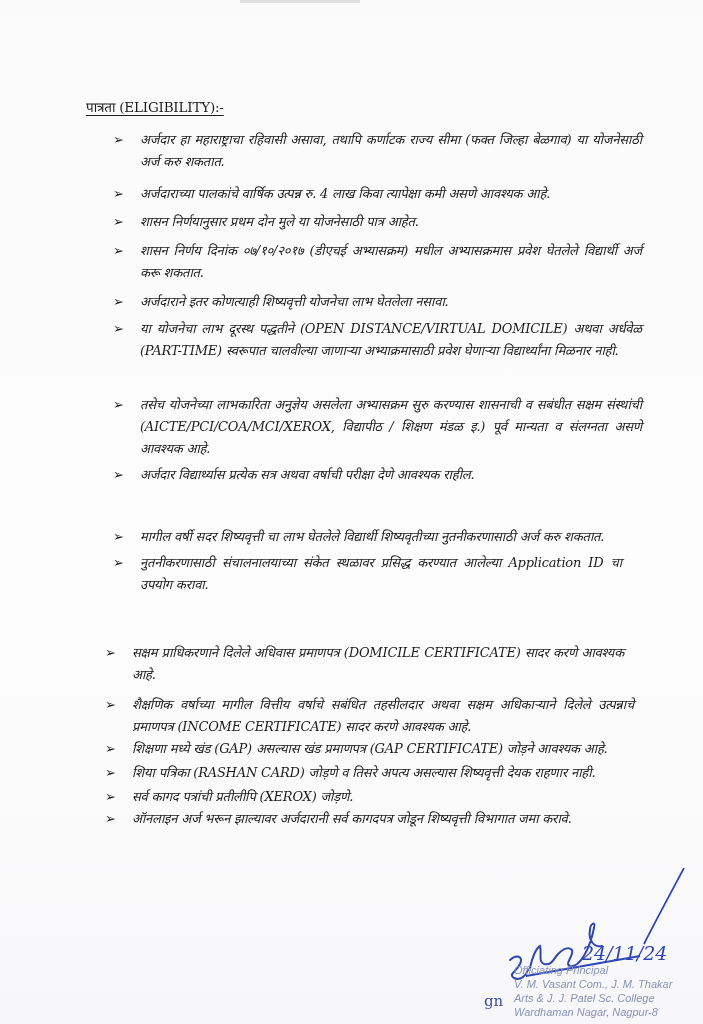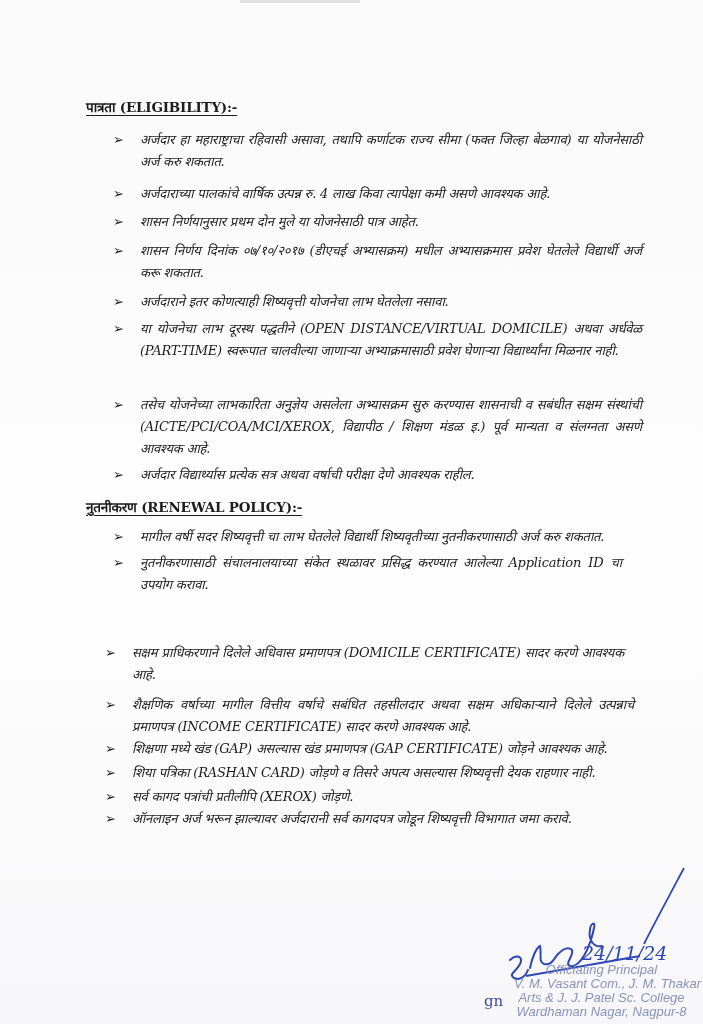--- a/index.html
+++ b/index.html
@@ -13,21 +13,21 @@
   .page {
     position: absolute; left: 0; top: 0; width: 703px; height: 1024px;
     background: linear-gradient(180deg, #fafafa 0%, #fdfdfd 60%, #f7f7f9 100%);
   }
   .top-smudge {
     position: absolute; left: 240px; top: 0; width: 120px; height: 3px;
     background: #cfcfcf; opacity: .6;
   }
   .heading {
     position: absolute; left: 86px;
-    font-size: 13.5px; font-weight: bold;
+    font-size: 13.5px; font-weight: normal;
     text-decoration: underline; text-underline-offset: 3px;
     letter-spacing: -0.2px;
     white-space: nowrap;
   }
   .item {
     position: absolute;
     font-size: 13px; line-height: 22px;
     letter-spacing: -0.2px;
   }
   .item .bullet {
@@ -38,22 +38,22 @@
   .note {
     position: absolute; left: 84px; top: 829px;
     font-size: 13px; letter-spacing: -0.2px; white-space: nowrap;
   }
   .signature {
     position: absolute; left: 470px; top: 868px; width: 233px; height: 156px;
   }
   .stamp {
     position: absolute; left: 514px; top: 963px;
     font-family: "Liberation Sans", sans-serif; font-style: italic;
-    font-size: 13px; line-height: 14px; color: #8a93b8;
-    text-align: center; width: 175px;
+    font-size: 11px; line-height: 14px; color: #8a93b8;
+    width: 175px;
   }
   .stamp .l { display: block; white-space: nowrap; }
   .initials {
     position: absolute; left: 484px; top: 992px;
     font-family: "DejaVu Serif", serif; 
     color: #3c4aa0; font-size: 15px;
   }
 </style>
 </head>
 <body>
@@ -89,21 +89,20 @@
   </div>
   <div class="item" style="left:140px; top:394px; width:502px;">
     <span class="bullet">➢</span>
     <span class="txt">तसेच योजनेच्या लाभकारिता अनुज्ञेय असलेला अभ्यासक्रम सुरु करण्यास शासनाची व सबंधीत सक्षम संस्थांची (AICTE/PCI/COA/MCI/XEROX, विद्यापीठ / शिक्षण मंडळ इ.) पूर्व मान्यता व संलग्नता असणे आवश्यक आहे.</span>
   </div>
   <div class="item" style="left:140px; top:464px; width:520px;">
     <span class="bullet">➢</span>
     <span class="txt">अर्जदार विद्यार्थ्यास प्रत्येक सत्र अथवा वर्षाची परीक्षा देणे आवश्यक राहील.</span>
   </div>
 
-  <div class="heading" style="top:498px;">नुतनीकरण (RENEWAL POLICY):-</div>
 
   <div class="item" style="left:140px; top:526px; width:530px;">
     <span class="bullet">➢</span>
     <span class="txt">मागील वर्षी सदर शिष्यवृत्ती चा लाभ घेतलेले विद्यार्थी शिष्यवृतीच्या नुतनीकरणासाठी अर्ज करु शकतात.</span>
   </div>
   <div class="item" style="left:140px; top:552px; width:482px;">
     <span class="bullet">➢</span>
     <span class="txt">नुतनीकरणासाठी संचालनालयाच्या संकेत स्थळावर प्रसिद्ध करण्यात आलेल्या Application ID चा उपयोग करावा.</span>
   </div>
 

